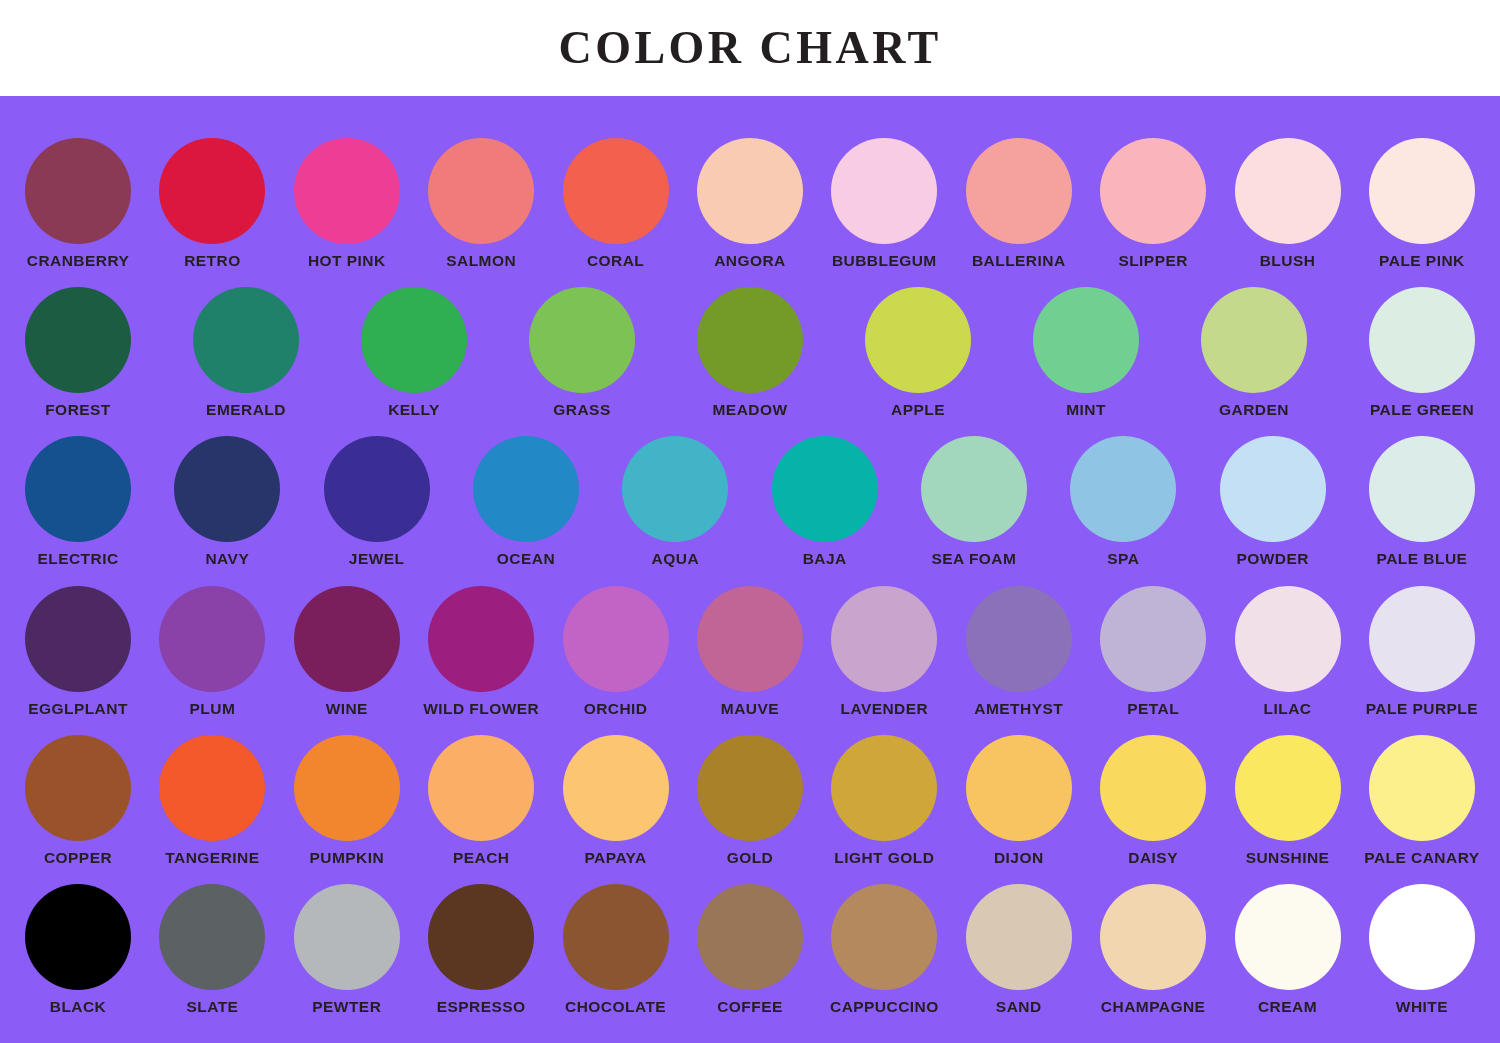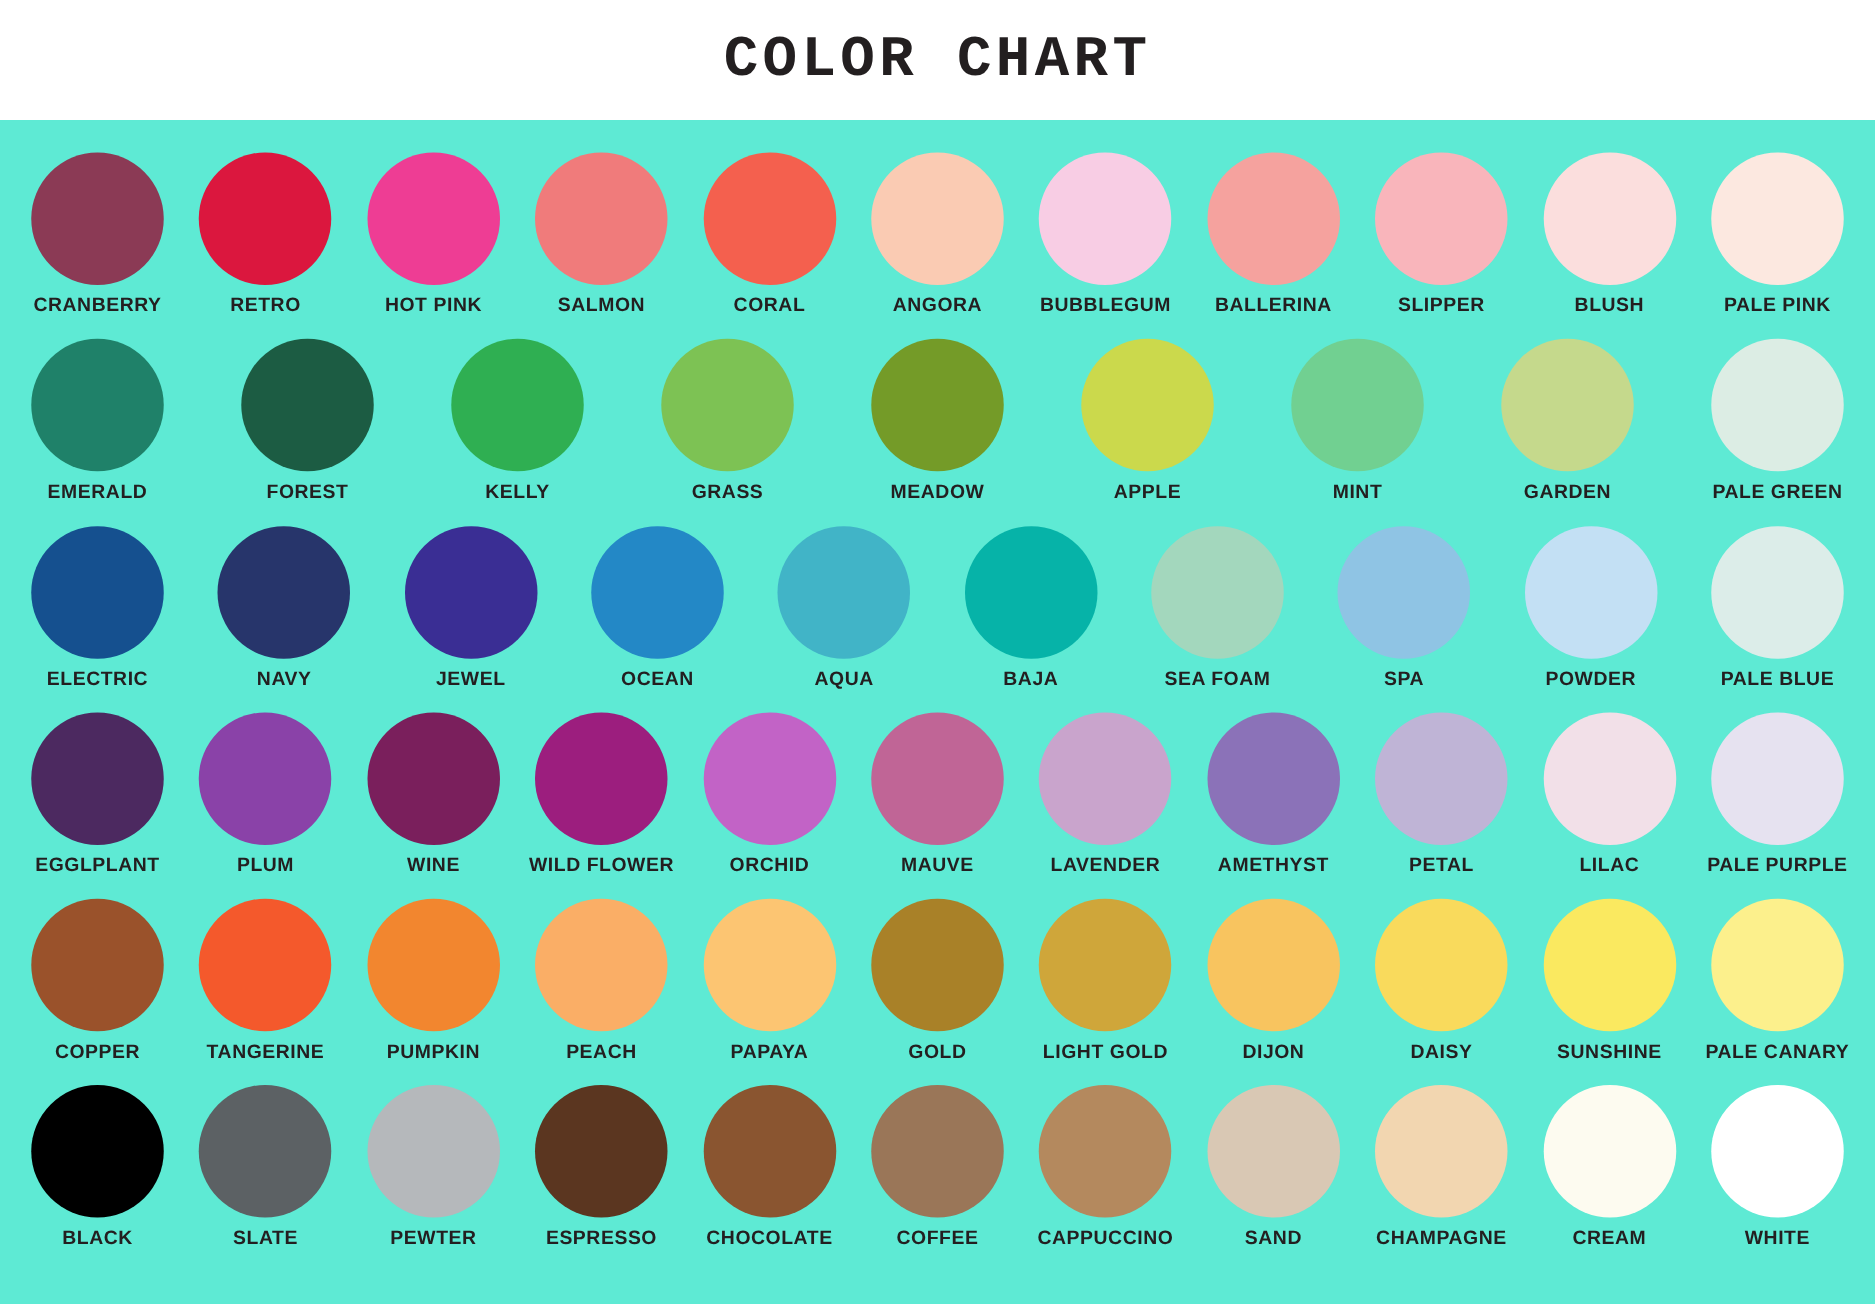--- a/index.html
+++ b/index.html
@@ -25,21 +25,21 @@
   
   .header-band {
     height: 96px;
     min-height: 96px;
     background: #ffffff;
     display: flex;
     align-items: center;
     justify-content: center;
   }
   .chart-title {
-    font-family: Liberation Mono, monospace;
+    font-family: Liberation Serif, serif;
     font-size: 46px;
     font-weight: bold;
     letter-spacing: 3.5px;
     color: #231f20;
     text-transform: uppercase;
     line-height: 1;
     margin: 0;
     padding: 0;
     text-align: right;
   }
@@ -90,21 +90,21 @@
 </style>
 </head>
 <body>
 
 <div id="chart-root">
 
   <div class="header-band">
     <h1 class="chart-title">COLOR CHART</h1>
   </div>
 
-  <div class="chart-body" style="background: #5eead4;">
+  <div class="chart-body" style="background: #8b5cf6; justify-content: center;">
 
   <div class="swatch-row">
         <div class="swatch-cell">
           <span class="swatch-dot" style="background: rgb(139, 58, 85);"></span>
           <span class="swatch-label">CRANBERRY</span>
         </div>
         <div class="swatch-cell">
           <span class="swatch-dot" style="background: rgb(219, 23, 62);"></span>
           <span class="swatch-label">RETRO</span>
         </div>
@@ -140,28 +140,28 @@
           <span class="swatch-dot" style="background: rgb(251, 222, 221);"></span>
           <span class="swatch-label">BLUSH</span>
         </div>
         <div class="swatch-cell">
           <span class="swatch-dot" style="background: rgb(252, 232, 224);"></span>
           <span class="swatch-label">PALE PINK</span>
         </div>
       </div>
       <div class="swatch-row">
         <div class="swatch-cell">
+          <span class="swatch-dot" style="background: rgb(28, 92, 67);"></span>
+          <span class="swatch-label">FOREST</span>
+        </div>
+        <div class="swatch-cell">
           <span class="swatch-dot" style="background: rgb(31, 129, 105);"></span>
           <span class="swatch-label">EMERALD</span>
         </div>
         <div class="swatch-cell">
-          <span class="swatch-dot" style="background: rgb(28, 92, 67);"></span>
-          <span class="swatch-label">FOREST</span>
-        </div>
-        <div class="swatch-cell">
           <span class="swatch-dot" style="background: rgb(47, 175, 82);"></span>
           <span class="swatch-label">KELLY</span>
         </div>
         <div class="swatch-cell">
           <span class="swatch-dot" style="background: rgb(125, 194, 84);"></span>
           <span class="swatch-label">GRASS</span>
         </div>
         <div class="swatch-cell">
           <span class="swatch-dot" style="background: rgb(116, 155, 40);"></span>
           <span class="swatch-label">MEADOW</span>

